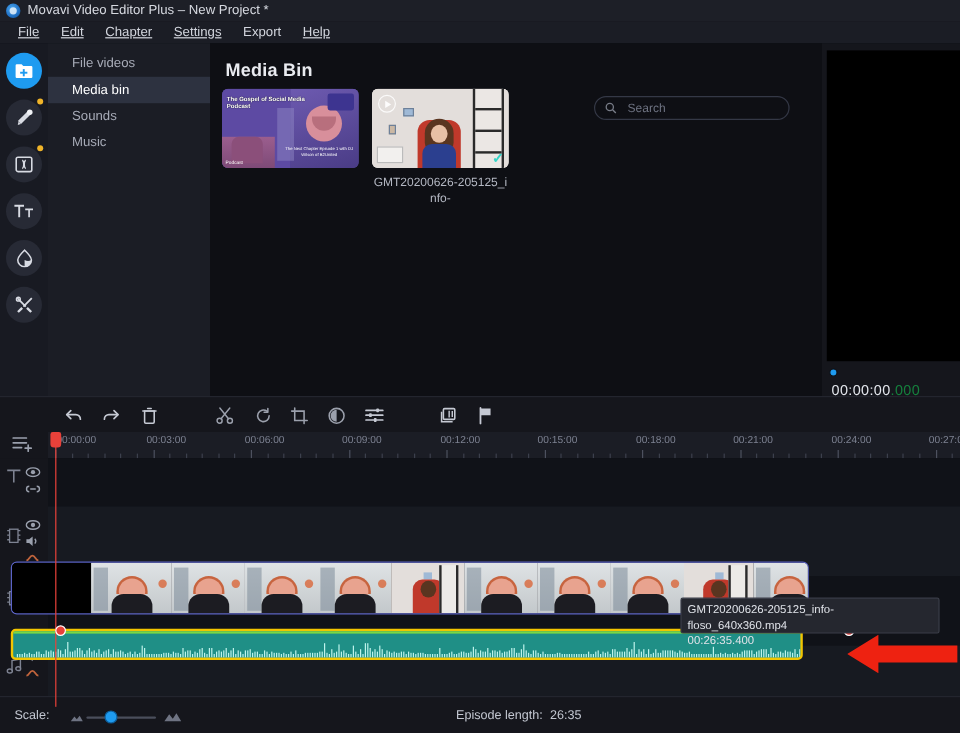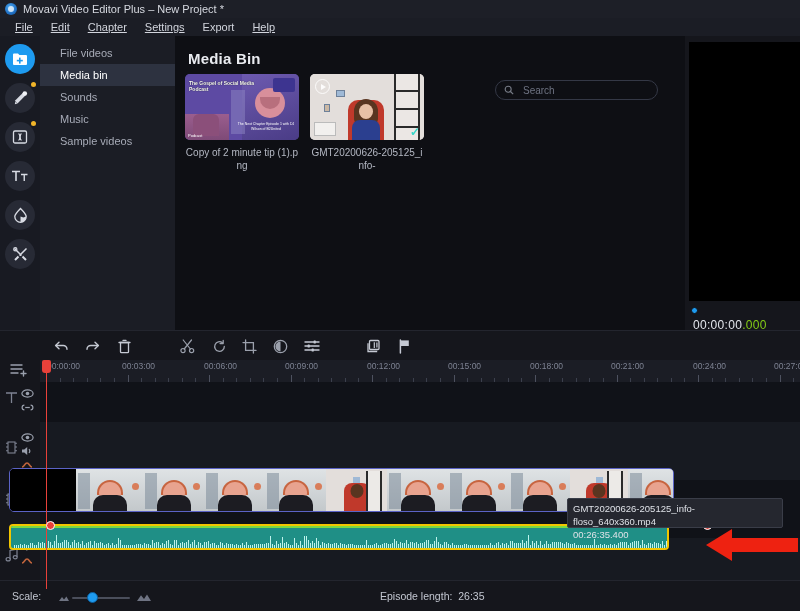--- a/index.html
+++ b/index.html
@@ -168,21 +168,21 @@
     position: absolute; left: 4px; top: 268px; width: 111px; height: 12px;
   }
   .preview .seekdot {
     position: absolute; left: 2px; top: 3px; width: 7px; height: 7px;
     border-radius: 50%; background: #1e9bf0; border: 1px solid #0e0f14;
   }
   .preview .tc {
     position: absolute; left: 8px; top: 282px; font-size: 12px; color: #e3e6ec;
     letter-spacing: .3px;
   }
-  .preview .tc .ms { color: #84cc16; margin-top: 16px; }
+  .preview .tc .ms { color: #15803d; margin-top: 16px; }
 
   
   .toolbar {
     position: absolute; top: 330px; left: 0; width: 800px; height: 30px;
     background: #15161c; border-top: 1px solid #23252e;
   }
   .tool { position: absolute; top: 6px; width: 18px; height: 18px;
           display: flex; align-items: center; justify-content: center; }
 
   
@@ -359,21 +359,20 @@
           <circle cx="3.3" cy="3.3" r="1.6" fill="none" stroke="#d8dbe3" stroke-width="1.2"></circle>
         </svg>
       </div>
     </div>
 
     <div class="catlist">
       <div class="cat">File videos</div>
       <div class="cat selected">Media bin</div>
       <div class="cat">Sounds</div>
       <div class="cat">Music</div>
-      <div class="cat">Sample videos</div>
     </div>
 
     <div class="binpanel">
       <div class="bin-title">Media Bin</div>
 
       <div class="searchbox">
         <svg class="sicon" width="10" height="10" viewBox="0 0 12 12">
           <circle cx="5" cy="5" r="3.6" fill="none" stroke="#9aa0ad" stroke-width="1.3"></circle>
           <path d="M7.8 7.8L11 11" stroke="#9aa0ad" stroke-width="1.4" fill="none"></path>
         </svg>
@@ -389,21 +388,20 @@
               <div class="pink"></div>
               <div class="chair"></div>
               <div class="shelf"></div>
               <div class="face"></div>
               <div class="logo"></div>
               <div class="txt">The Gospel of Social Media Podcast</div>
               <div class="txt2">The Next Chapter Episode 1 with DJ Wilson of B2United</div>
               <div class="brand">Podcast</div>
             </div>
           </div>
-          <div class="label">Copy of 2 minute tip (1).png</div>
         </div>
 
         <div class="thumb">
           <div class="tile">
             <div class="art2">
               <div class="wall"></div>
               <div class="pic" style="left:26px;top:16px;"></div>
               <div class="pic" style="left:14px;top:30px;width:6px;height:8px;background:#cbb8a4;"></div>
               <div class="rshelf">
                   <i style="top:16px"></i>

